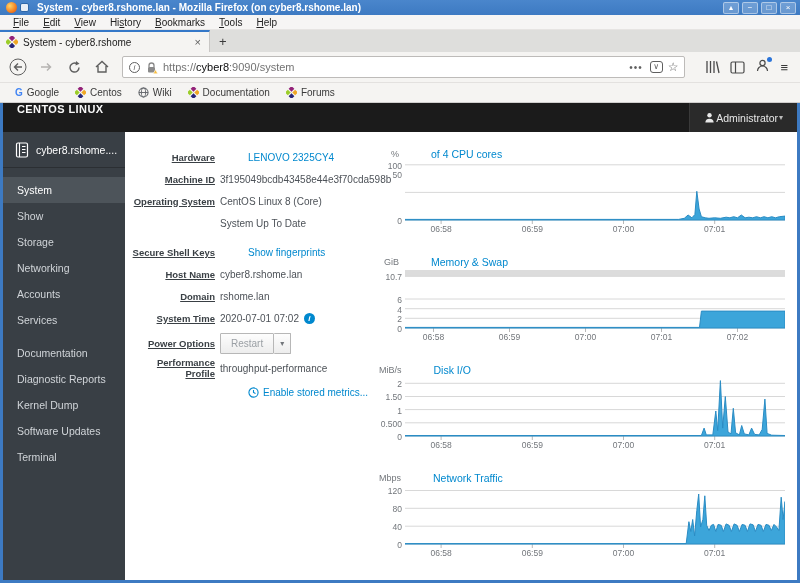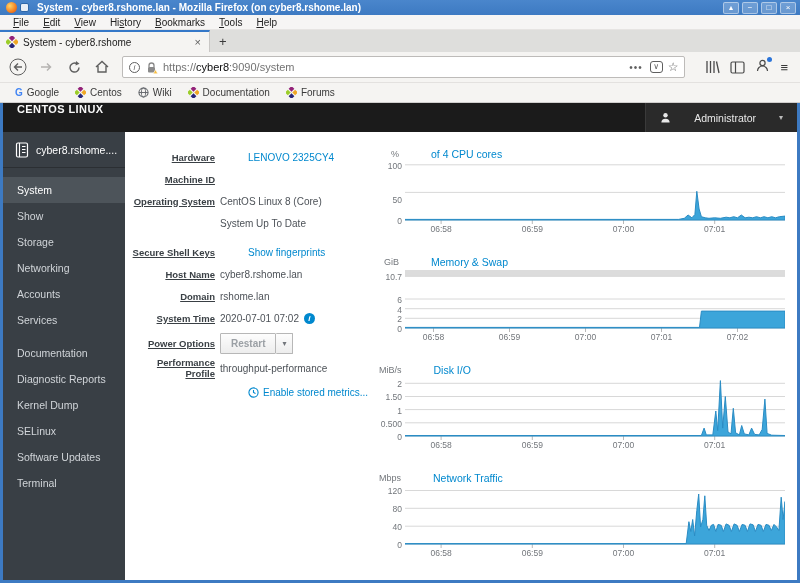--- a/index.html
+++ b/index.html
@@ -42,42 +42,42 @@
 
   
   .bookmarksbar { height:21px; background:#f5f4f2; border-top:1px solid #e3e1df; border-bottom:1px solid #d0cecd; display:flex; align-items:center; padding-left:8px; gap:2px; flex:none; }
   .bm { display:flex; align-items:center; gap:4px; font-size:10px; color:#3a3a3a; padding:1px 7px; border-radius:2px; }
   .g-icon { font-weight:bold; font-size:10px; color:#4285F4; }
 
   
   .viewport { flex:1; display:flex; flex-direction:column; border-left:3px solid #3d7ac2; border-right:3px solid #3d7ac2; border-bottom:3px solid #3d7ac2; background:#fff; overflow:hidden; }
   .masthead { height:29px; background:#1b1b1b; display:flex; align-items:flex-start; flex:none; }
   .brand { color:#f8f8f8; font-size:11px; font-weight:bold; letter-spacing:.4px; padding-left:14px; }
-  .user-menu { margin-left:auto; height:100%; background:#2a2a2a; border-left:1px solid #3a3a3a; display:flex; align-items:center; gap:23px; padding:0 14px; color:#e8e8e8; font-size:10.5px; }
+  .user-menu { margin-left:auto; height:100%; background:#2a2a2a; border-left:1px solid #3a3a3a; display:flex; align-items:center; gap:1px; padding:0 14px; color:#e8e8e8; font-size:10.5px; }
   .user-caret { font-size:8px; color:#bbb; }
 
   .page { flex:1; display:flex; overflow:hidden; }
   .sidebar { width:122px; background:#393f45; flex:none; display:flex; flex-direction:column; }
   .host-row { height:36px; display:flex; align-items:center; gap:7px; padding-left:12px; border-bottom:1px solid #2b2f33; color:#fff; font-size:10.5px; }
   .nav-list { padding-top:9px; }
   .side-item { height:26px; display:flex; align-items:center; padding-left:14px; font-size:10.5px; color:#d1d5d9; }
   .side-item.active { background:#4d545a; color:#fff; }
   .group-gap { margin-top:7px; }
 
   main { flex:1; position:relative; background:#fff; overflow:hidden; }
 
   
   .info-col { position:absolute; left:0; top:14px; width:260px; }
   .info-row { display:flex; align-items:center; min-height:22px; }
   .info-label { width:90px; flex:none; text-align:right; font-size:9.5px; font-weight:bold; color:#393f44; margin-right:5px;text-decoration:underline; }
   .info-value { font-size:10px; color:#4d5258; white-space:nowrap; display:flex; align-items:center; gap:5px; }
   .link { color:#0088ce; text-decoration:none;padding-left:28px; }
   .gap-above { margin-top:7px; }
   .time-info-icon { width:11px; height:11px; border-radius:50%; background:#0088ce; color:#fff; font-size:8px; line-height:11px; text-align:center; font-style:italic; font-weight:bold; }
-  .btn { height:21px; border:1px solid #b7b7b7; border-radius:1px; background:linear-gradient(#fdfdfd,#ededed); font-size:10px; color:#9ba0a5; padding:0 10px; display:flex; align-items:center;font-weight:bold; }
+  .btn { height:21px; border:1px solid #b7b7b7; border-radius:1px; background:linear-gradient(#fdfdfd,#ededed); font-size:10px; color:#9ba0a5; padding:0 10px; display:flex; align-items:center; }
   .btn-caret { padding:0 6px; color:#72767b; font-size:8px; border-left:0; }
   .power-row { min-height:28px; }
   .metrics-row { min-height:26px; }
 
   
   .charts-col { position:absolute; left:254px; top:0; width:406px; }
   .chart { margin-bottom:18px; }
   .chart:first-child { margin-top:14px; }
   .chart-title { height:16px; display:flex; align-items:center; }
   .chart-unit { min-width:20px; text-align:right; font-size:9px; color:#72767b; margin-right:4px; white-space:nowrap; }
@@ -261,37 +261,37 @@
         <div class="nav-list">
           <div class="side-item active">System</div>
           <div class="side-item">Show</div>
           <div class="side-item">Storage</div>
           <div class="side-item">Networking</div>
           <div class="side-item">Accounts</div>
           <div class="side-item">Services</div>
           <div class="side-item group-gap">Documentation</div>
           <div class="side-item">Diagnostic Reports</div>
           <div class="side-item">Kernel Dump</div>
-          <div class="side-item">SELinux</div>
           <div class="side-item">Software Updates</div>
           <div class="side-item">Terminal</div>
         </div>
       </aside>
 
       <main>
 
         <div class="info-col">
           <div class="info-row">
               <div class="info-label">Hardware</div>
               <div class="info-value">
                 <a class="link" href="#">LENOVO 2325CY4</a>
               </div>
             </div>
           <div class="info-row">
               <div class="info-label">Machine ID</div>
+              <div class="info-value">3f195049bcdb43458e44e3f70cda598b</div>
             </div>
           <div class="info-row">
               <div class="info-label">Operating System</div>
               <div class="info-value">CentOS Linux 8 (Core)</div>
             </div>
           <div class="info-row">
               <div class="info-label"></div>
               <div class="info-value">System Up To Date</div>
             </div>
           <div class="info-row gap-above">
@@ -342,21 +342,21 @@
 
         <div class="charts-col">
           <div class="chart">
             <div class="chart-title">
                 <span class="chart-unit">%</span>
                 <a class="link chart-link" href="#">of 4 CPU cores</a>
               </div>
             <div class="plot-row">
                 <div class="ylabels">
                   <span style="top: -1.2381px;">100</span>
-                  <span style="top: 33px;">50</span>
+                  <span style="top: 8px;">50</span>
                   <span style="top: 54px;">0</span>
                 </div>
                 <div class="plot">
                   <svg width="380" height="62" viewBox="0 0 380 62" preserveAspectRatio="none">
                     <line x1="0" x2="380" y1="2.8" y2="2.8" stroke="#d8d8d8" stroke-width="1"></line>
                     <line x1="0" x2="380" y1="30.4" y2="30.4" stroke="#d8d8d8" stroke-width="1"></line>
                     <line x1="0" x2="380" y1="58.0" y2="58.0" stroke="#d8d8d8" stroke-width="1"></line>
                     <line x1="36.1" x2="36.1" y1="58" y2="62" stroke="#b9b9b9" stroke-width="1"></line>
                     <line x1="127.3" x2="127.3" y1="58" y2="62" stroke="#b9b9b9" stroke-width="1"></line>
                     <line x1="218.5" x2="218.5" y1="58" y2="62" stroke="#b9b9b9" stroke-width="1"></line>

